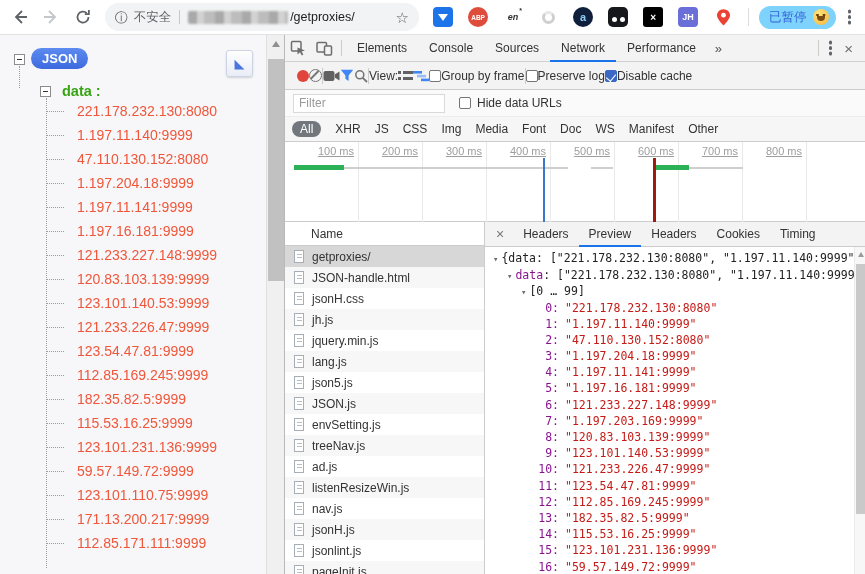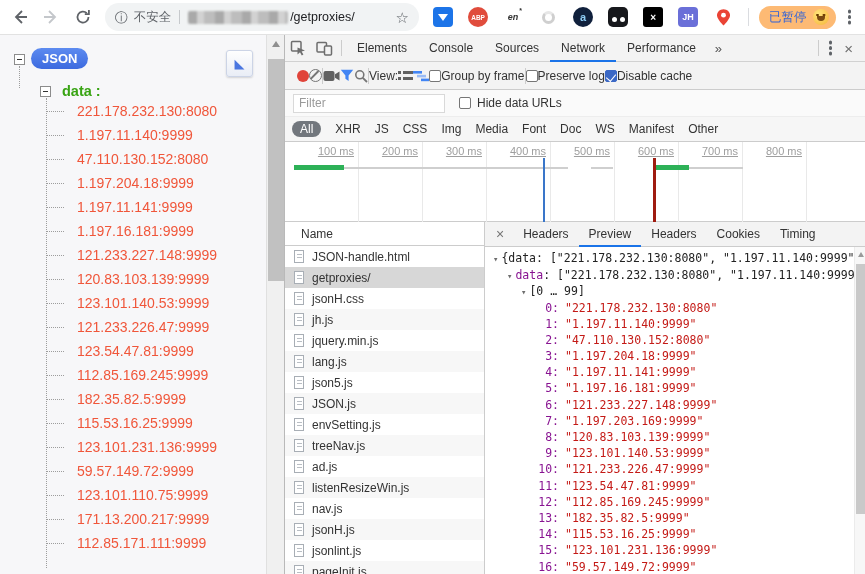--- a/index.html
+++ b/index.html
@@ -31,21 +31,21 @@
   .ext-en i { font-style:normal; position:absolute; right:1px; top:0; font-size:7px; }
   .ext-swirl { background:#fff; }
   .ext-swirl .ring { width:13px; height:13px; border:3.5px solid #cfcfcf; border-radius:50%; border-top-color:#e7e7e7; }
   .ext-a { background:#10203c; border-radius:50%; color:#8ecdf5; font-size:11px; font-weight:bold; }
   .ext-dots { background:#17181c; border-radius:5px; }
   .ext-dots .dd { width:5px; height:5px; background:#fff; border-radius:50%; box-shadow:8px 0 0 #fff; margin-left:-8px; margin-top:4px; }
   .ext-x { background:#000; border-radius:3px; font-size:10px; }
   .ext-jh { background:#6a6fd8; font-size:9px; }
   .ext-pin { background:transparent; }
   .toolbar-sep { width:1px; height:18px; background:#dadce0; margin-left:15px; }
-  .paused-pill { margin-left:10px; height:23px; background:#fdba74; border-radius:12px;
+  .paused-pill { margin-left:10px; height:23px; background:#7dd3fc; border-radius:12px;
                  display:flex; align-items:center; padding:0 7px 0 10px; gap:6px; }
   .paused-txt { color:#3464d6; font-size:12.5px; white-space:nowrap; }
   .face { width:16px; height:16px; border-radius:50%; background:radial-gradient(circle at 35% 30%,#ffe37a,#f5b63b); position:relative; }
   .face::before { content:""; position:absolute; left:3.5px; top:4.5px; width:2.5px; height:2.5px; border-radius:50%;
                   background:#6b3c00; box-shadow:6.5px 0 0 #6b3c00; }
   .face::after { content:""; position:absolute; left:4px; top:7px; width:8px; height:5px; border-radius:0 0 8px 8px; background:#7a4b12; }
   .vdots { width:3.5px; height:3.5px; border-radius:50%; background:#5f6368;
            box-shadow:0 -5.5px 0 #5f6368, 0 5.5px 0 #5f6368; margin:0 14px 0 12px; }
 
   
@@ -109,21 +109,21 @@
   .dt-region { position:absolute; left:0; top:107px; width:100%; height:80px; background:#fff; border-bottom:1px solid #ccc; }
   .gridline { position:absolute; top:0; width:1px; height:80px; background:#e9e9e9; }
   .rlabel { position:absolute; top:3px; width:47px; text-align:right; font-size:11px; color:#9e9e9e; white-space:nowrap;text-decoration:underline; }
   .ov-gray { position:absolute; height:2px; background:#cfcfcf; top:25px; }
   .ov-green { position:absolute; height:5px; background:#2db157; top:23px; }
   .mk-blue { position:absolute; top:16px; width:2px; height:64px; background:#3a76c9; }
   .mk-red  { position:absolute; top:16px; width:2.5px; height:64px; background:#9f1b10; }
 
   .dt-names { position:absolute; left:0; top:187px; width:200px; height:352px; background:#fff;
               border-right:1px solid #ccc; overflow:hidden; }
-  .name-hdr { height:24px; border-bottom:1px solid #ccc; display:flex; align-items:center; padding-left:16px; color:#333; }
+  .name-hdr { height:24px; border-bottom:1px solid #ccc; display:flex; align-items:center; padding-left:26px; color:#333; }
   .file-row { height:21px; display:flex; align-items:center; gap:8px; padding-left:9px; white-space:nowrap; }
   .file-row:nth-child(odd) { background:#f7f7f7; }   
   .file-row.sel { background:#d7d7d7; }
   .doc-icon { width:10px; height:13px; background:#fff; border:1px solid #a8aeb5; flex:none; position:relative; }
   .doc-icon::after { content:""; position:absolute; left:1.5px; top:2.5px; width:5px; height:6px;
       background:repeating-linear-gradient(#b9bec4 0 1px,transparent 1px 3px); }
   .fname { color:#333; font-size:12px; }
 
   .dt-preview { position:absolute; left:200px; top:187px; width:381px; height:352px; background:#fff; overflow:hidden; }
   .pv-tabs { height:25px; background:#f3f3f3; border-bottom:1px solid #ccc; display:flex; align-items:center; }
@@ -424,27 +424,27 @@
       <span class="ov-green" style="left:9px;width:50px;"></span>
       <span class="ov-gray" style="left:306px;width:22px;"></span>
       <span class="ov-green" style="left:371px;width:33px;"></span>
       <span class="ov-gray" style="left:404px;width:54px;"></span>
       <span class="mk-blue" style="left:258px"></span>
       <span class="mk-red" style="left:368px"></span>
     </div>
 
     <div class="dt-names">
       <div class="name-hdr">Name</div>
+      <div class="file-row sel">
+          <span class="doc-icon"></span>
+          <span class="fname">getproxies/</span>
+        </div>
       <div class="file-row">
           <span class="doc-icon"></span>
           <span class="fname">JSON-handle.html</span>
-        </div>
-      <div class="file-row sel">
-          <span class="doc-icon"></span>
-          <span class="fname">getproxies/</span>
         </div>
       <div class="file-row">
           <span class="doc-icon"></span>
           <span class="fname">jsonH.css</span>
         </div>
       <div class="file-row">
           <span class="doc-icon"></span>
           <span class="fname">jh.js</span>
         </div>
       <div class="file-row">

